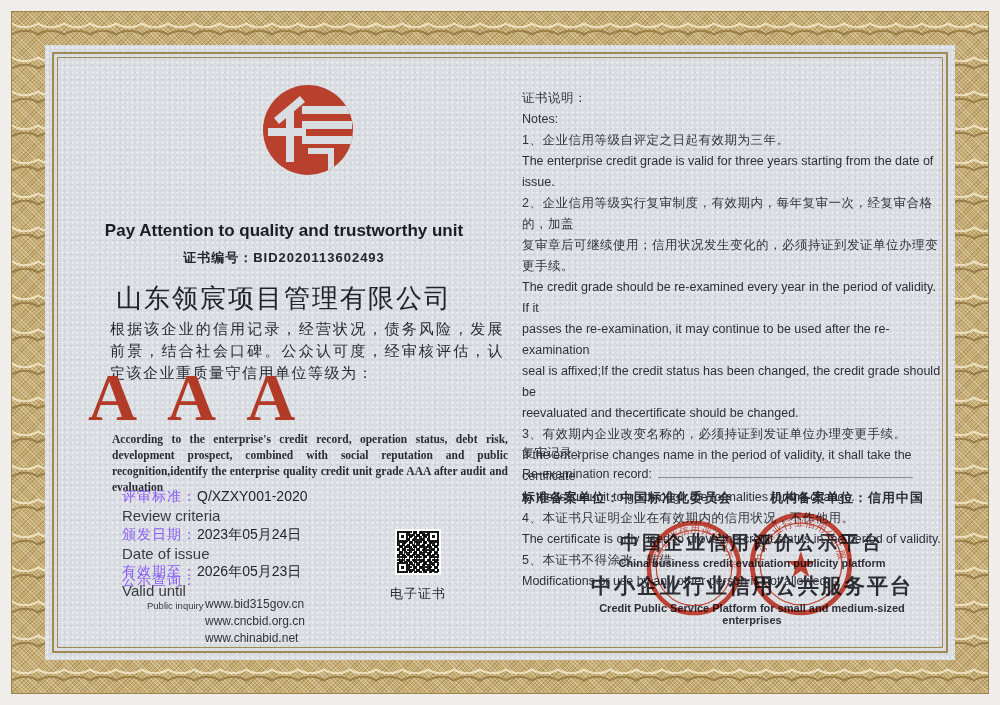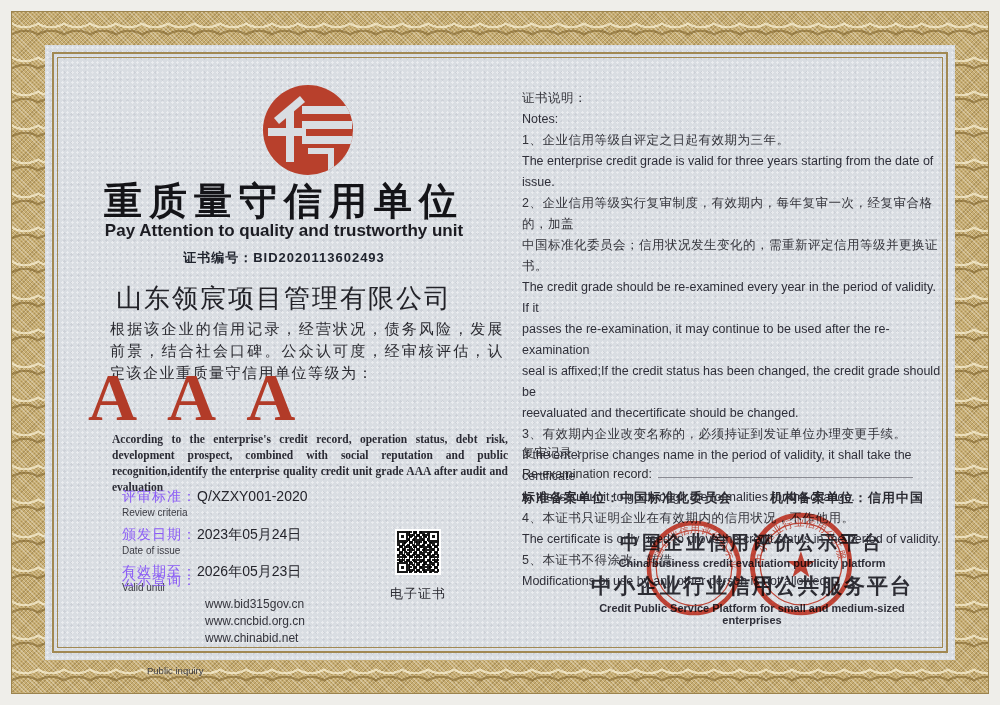--- a/index.html
+++ b/index.html
@@ -48,21 +48,21 @@
     font-size:15px; line-height:22px; letter-spacing:1.5px; text-align:justify; color:#2a2a30;}
   .grade{position:absolute; left:58px; top:358px; width:452px; 
     font-family:"Liberation Serif", serif; font-weight:bold; font-size:68px;
     color:#b23b28; letter-spacing:30px; text-indent:30px;}
   .stmt-en{position:absolute; left:112px; top:431px; width:396px;
     font-family:"Liberation Serif", serif; font-weight:bold;
     font-size:11.5px; line-height:16px; text-align:justify; color:#2a2a33;}
   .field{position:absolute; left:122px;}
   .field .lab{font-size:14px; color:#8b5cf6; letter-spacing:1px;}
   .field .val{font-size:14px; color:#24242b;}
-  .field .sub{font-size:10px; color:#3a3a42; margin-top:1px;}
+  .field .sub{font-size:15px; color:#3a3a42; margin-top:1px;}
   .urls{position:absolute; left:205px; font-size:12px; line-height:17px; color:#33333b;}
   .pub-sub{position:absolute; left:122px; font-size:9.5px; color:#3a3a42;}
   .eqr-label{position:absolute; left:388px; top:585px; width:60px; text-align:center;
     font-size:13px; color:#2c2c33; letter-spacing:1px;}
 
   
   .qr{position:absolute; left:397px; top:531px; width:42px; height:42px; background-color:#fff;
     background-image:
       repeating-conic-gradient(#1d1d1d 0% 25%, #ffffff 0% 50%),
       repeating-conic-gradient(#1d1d1d 0% 25%, #ffffff 0% 50%);
@@ -111,21 +111,20 @@
       <rect x="24" y="26" width="8" height="52"></rect>
       <rect x="6" y="44" width="38" height="8"></rect>
       <rect x="40" y="22" width="50" height="8"></rect>
       <rect x="40" y="37" width="50" height="8"></rect>
       <rect x="40" y="52" width="50" height="8"></rect>
       <rect x="46" y="64" width="26" height="6"></rect>
       <rect x="66" y="64" width="6" height="22"></rect>
     </g>
   </svg>
 
-  <div class="title-zh">重质量守信用单位</div>
   <div class="title-en">Pay Attention to quality and trustworthy unit</div>
   <div class="certno">
     <span>证书编号：</span><span>BID2020113602493</span>
   </div>
 
   <div class="company">山东领宸项目管理有限公司</div>
   <div class="stmt-zh">根据该企业的信用记录，经营状况，债务风险，发展前景，结合社会口碑。公众认可度，经审核评估，认定该企业重质量守信用单位等级为：</div>
   <div class="grade">AAA</div>
   <div class="stmt-en">According to the enterprise's credit record, operation status, debt risk, development prospect, combined with social reputation and public recognition,identify the enterprise quality credit unit grade AAA after audit and evaluation</div>
 
@@ -142,36 +141,36 @@
     <div class="sub">Valid until</div>
   </div>
   <div class="field" style="top:571px;">
     <div><span class="lab">公示查询：</span></div>
   </div>
   <div class="urls" style="top:596px;">
     <div>www.bid315gov.cn</div>
     <div>www.cncbid.org.cn</div>
     <div>www.chinabid.net</div>
   </div>
-  <div class="pub-sub" style="top:665px;padding-left:25px;">Public inquiry</div>
+  <div class="pub-sub" style="top:600px;padding-left:25px;">Public inquiry</div>
 
   <div class="qr">
     <span class="fp fp-tl"></span>
     <span class="fp fp-tr"></span>
     <span class="fp fp-bl"></span>
   </div>
   <div class="eqr-label">电子证书</div>
 
   <div class="notes">
     <div class="zh">证书说明：</div>
     <div class="en">Notes:</div>
     <div class="zh">1、企业信用等级自评定之日起有效期为三年。</div>
     <div class="en">The enterprise credit grade is valid for three years starting from the date of issue.</div>
     <div class="zh">2、企业信用等级实行复审制度，有效期内，每年复审一次，经复审合格的，加盖</div>
-    <div class="zh">中国标准化委员会；信用状况发生变化的，需重新评定信用等级并更换证书。</div>
+    <div class="zh">复审章后可继续使用；信用状况发生变化的，必须持证到发证单位办理变更手续。</div>
     <div class="en">The credit grade should be re-examined every year in the period of validity. If it</div>
     <div class="en">passes the re-examination, it may continue to be used after the re-examination</div>
     <div class="en">seal is affixed;If the credit status has been changed, the credit grade should be</div>
     <div class="en">reevaluated and thecertificate should be changed.</div>
     <div class="zh">3、有效期内企业改变名称的，必须持证到发证单位办理变更手续。</div>
     <div class="en">If the enterprise changes name in the period of validity, it shall take the certificate</div>
     <div class="en">to the issue unit to go through the formalities for the change.</div>
     <div class="zh">4、本证书只证明企业在有效期内的信用状况，不作他用。</div>
     <div class="en">The certificate is only used to prove the credit status in the period of validity.</div>
     <div class="zh">5、本证书不得涂改、转借。</div>

